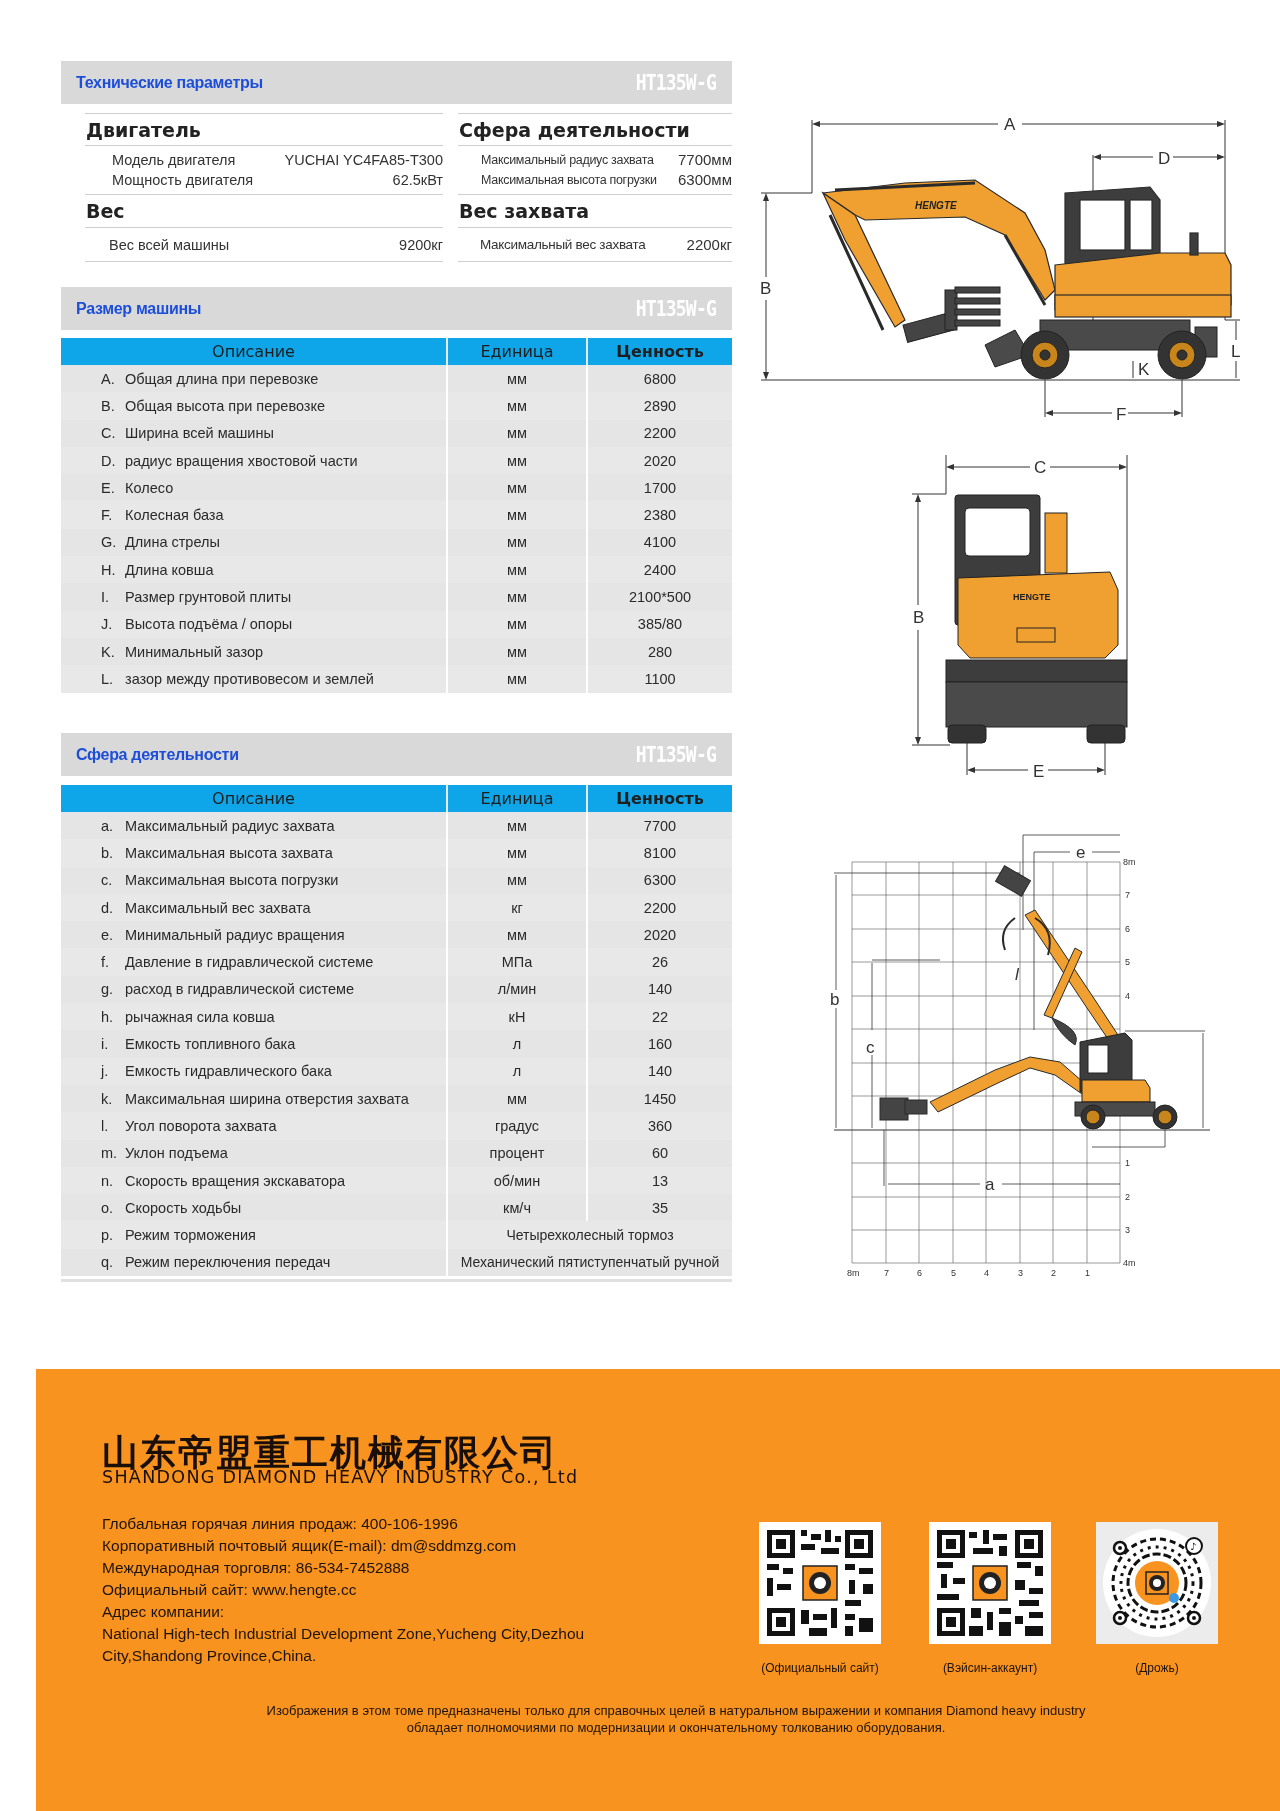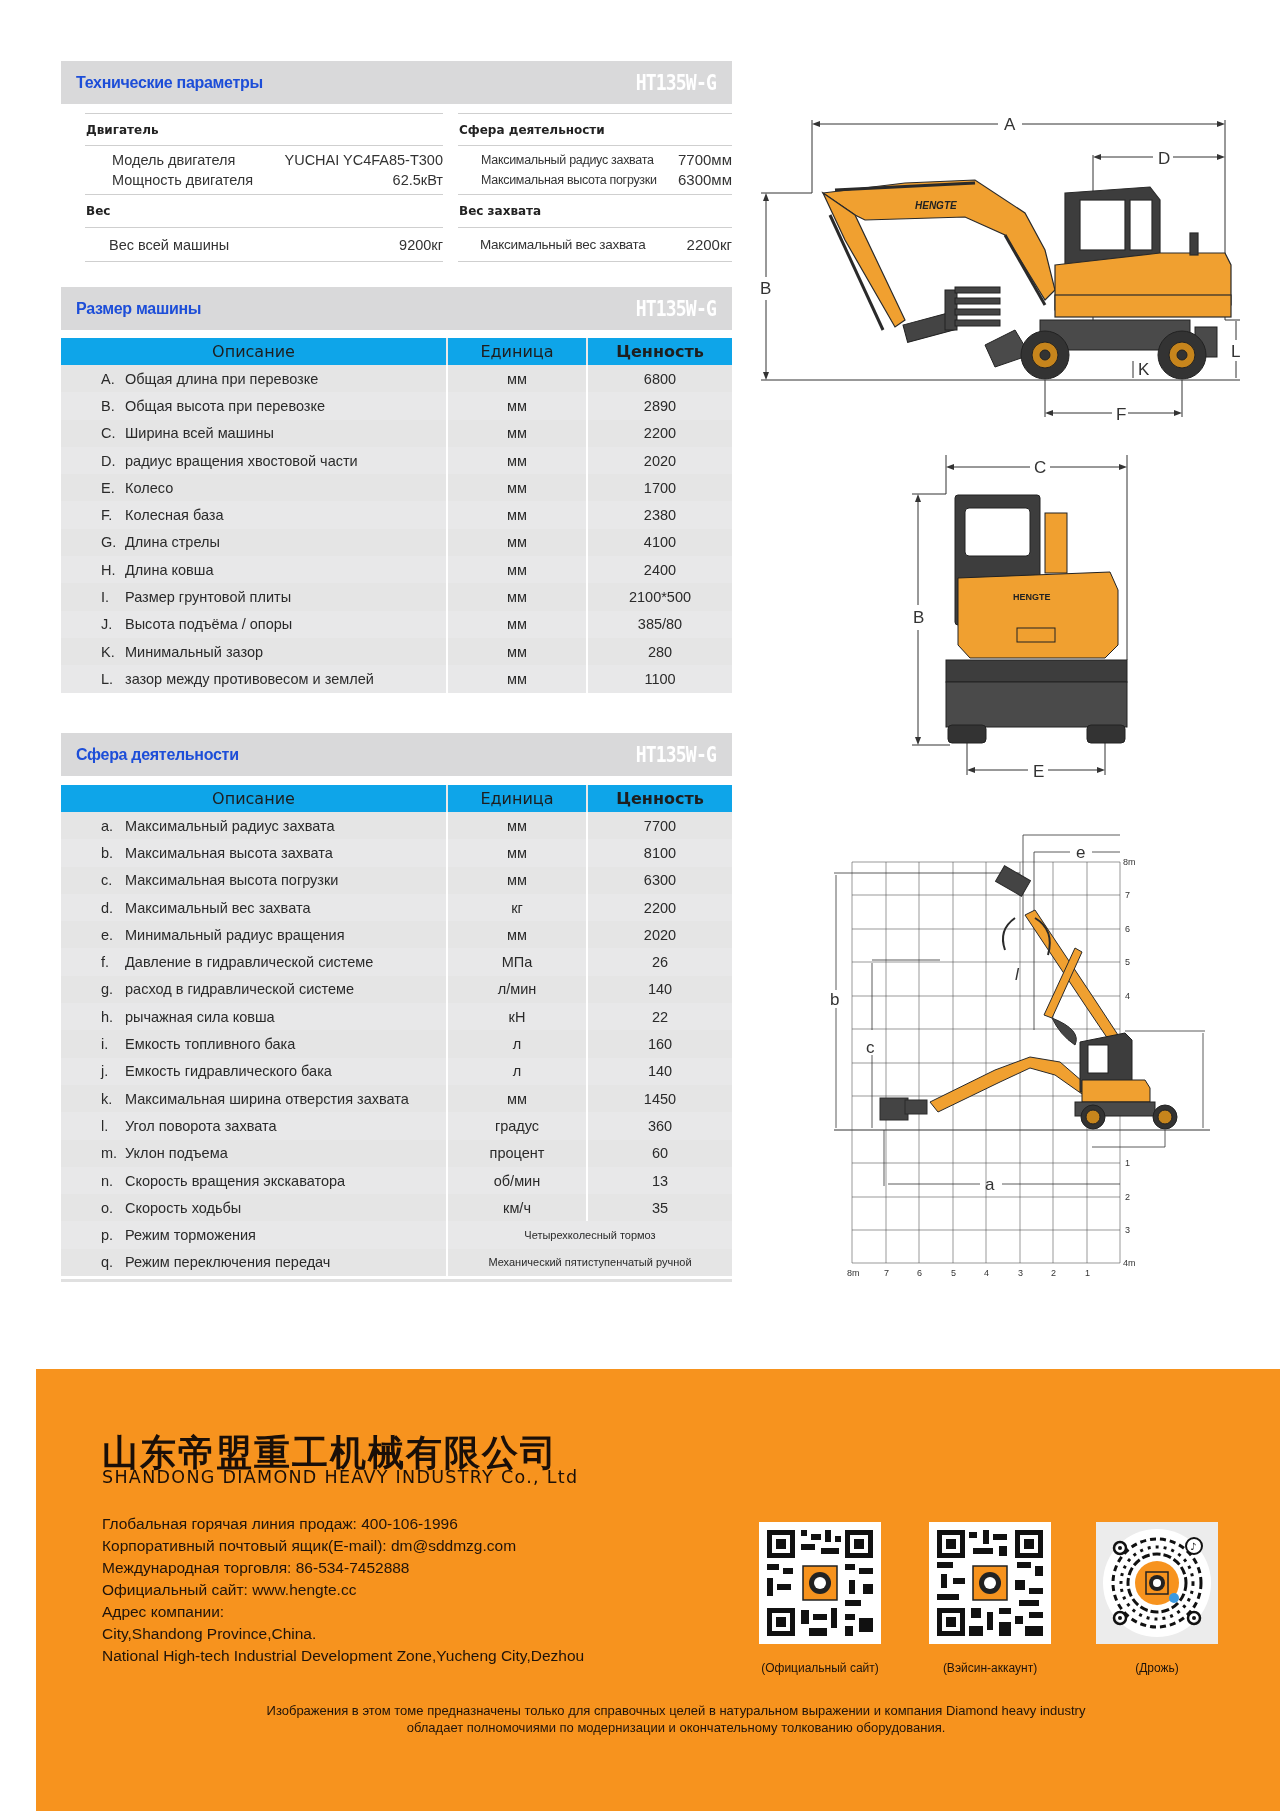--- a/index.html
+++ b/index.html
@@ -7,40 +7,40 @@
     body { font-family: "Liberation Sans", "DejaVu Sans", sans-serif; color: #222; position: relative; }
 
     .sec-header { position: absolute; left: 61px; width: 671px; height: 43px; background: #d9d9da; display: flex; align-items: center; justify-content: space-between; padding: 0 16px 0 15px; }
     .sec-title { font-family: Liberation Sans, sans-serif; font-size: 16px; font-weight: bold; color: #1d4ed8; letter-spacing: -0.3px; }
     .sec-model { font-family: "DejaVu Sans Mono", monospace; font-size: 22px; font-weight: bold; color: #ffffff; letter-spacing: -1px; transform: scaleX(0.82); transform-origin: right center; }
 
     
     .tp-col { position: absolute; top: 113px; }
     .tp-col.left { left: 85px; width: 358px; }
     .tp-col.right { left: 458px; width: 274px; }
-    .tp-group-title { font-family: "DejaVu Sans", sans-serif; font-size: 12px; font-weight: bold; color: #222; border-top: 1.5px solid #cfcfcf; border-bottom: 1.5px solid #cfcfcf; padding: 5px 0 4px 1px; height: 33px; line-height: 22px; }
+    .tp-group-title { font-family: "DejaVu Sans", sans-serif; font-size: 19px; font-weight: bold; color: #222; border-top: 1.5px solid #cfcfcf; border-bottom: 1.5px solid #cfcfcf; padding: 5px 0 4px 1px; height: 33px; line-height: 22px; }
     .tp-rows { padding: 4px 0 4px 0; border-bottom: 1.5px solid #cfcfcf; }
     .tp-row { display: flex; justify-content: space-between; font-size: 14.5px; color: #333; line-height: 20px; }
     .tp-col.left .tp-row { padding-left: 27px; }
     .tp-col.right .tp-row { padding-left: 23px; }
     .tp-col.right .tp-row .k { font-size: 12.5px; letter-spacing: -0.3px; }
     .tp-col.right .tp-row .v { font-size: 15px; }
 
     
     .tbl { position: absolute; left: 61px; width: 671px; border-collapse: collapse; }
     .tbl th { background: #0ea5e9; font-family: "DejaVu Sans", sans-serif; font-size: 16px; font-weight: normal; color: #1e1e1e; height: 27px; border-right: 2px solid #e9e9e9; text-align: center; }
     .tbl th:last-child { border-right: none; font-weight: bold; }
     .tbl td { font-size: 14.5px; color: #2a2a2a; height: 27.3px; border-right: 2px solid #ffffff; }
     .tbl td:last-child { border-right: none; }
     .tbl tr.alt td { background: #e8e8e9; }
     .tbl tr.plain td { background: #e5e5e5; }
     .tbl td.desc { padding-left: 40px; }
     .tbl td.desc .lt { display: inline-block; width: 24px; }
     .tbl td.unit, .tbl td.val { text-align: center; }
-    .tbl td.span { text-align: center; font-size: 11px; }
+    .tbl td.span { text-align: center; font-size: 14px; }
     .tbl col.c1 { width: 386px; }
     .tbl col.c2 { width: 140px; }
     .tbl col.c3 { width: 145px; }
     .tbl-bottom-rule { position: absolute; left: 61px; width: 671px; height: 3px; background: #e0e0e0; }
 
     
     .drawing { position: absolute; }
     .dim-label { font-family: "Liberation Sans", sans-serif; font-size: 17px; fill: #333; }
     .tick-label { font-family: "Liberation Sans", sans-serif; font-size: 9px; fill: #333; }
 
@@ -519,22 +519,22 @@
 
 <div class="footer">
   <div class="company-cn">山东帝盟重工机械有限公司</div>
   <div class="company-en">SHANDONG DIAMOND HEAVY INDUSTRY  Co., Ltd</div>
   <div class="contacts">
     <div>Глобальная горячая линия продаж:  400-106-1996</div>
     <div>Корпоративный почтовый ящик(E-mail):  dm@sddmzg.com</div>
     <div>Международная торговля:  86-534-7452888</div>
     <div>Официальный сайт:  www.hengte.cc</div>
     <div>Адрес компании:</div>
+    <div>National High-tech Industrial Development Zone,Yucheng City,Dezhou</div>
     <div>City,Shandong Province,China.</div>
-    <div>National High-tech Industrial Development Zone,Yucheng City,Dezhou</div>
   </div>
 
   <div class="qr-wrap" style="left:723px;">
     <div class="qr-box">
       <svg width="122" height="122" viewBox="0 0 122 122">
         <g fill="#111">
           <rect x="8" y="8" width="28" height="28"></rect>
             <rect x="13" y="13" width="18" height="18" fill="#fff"></rect>
             <rect x="17" y="17" width="10" height="10"></rect>
           <rect x="86" y="8" width="28" height="28"></rect>

